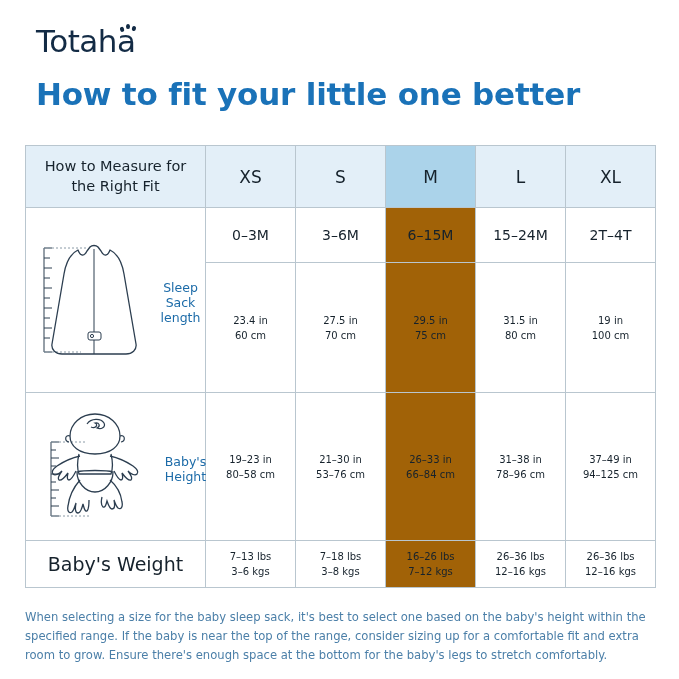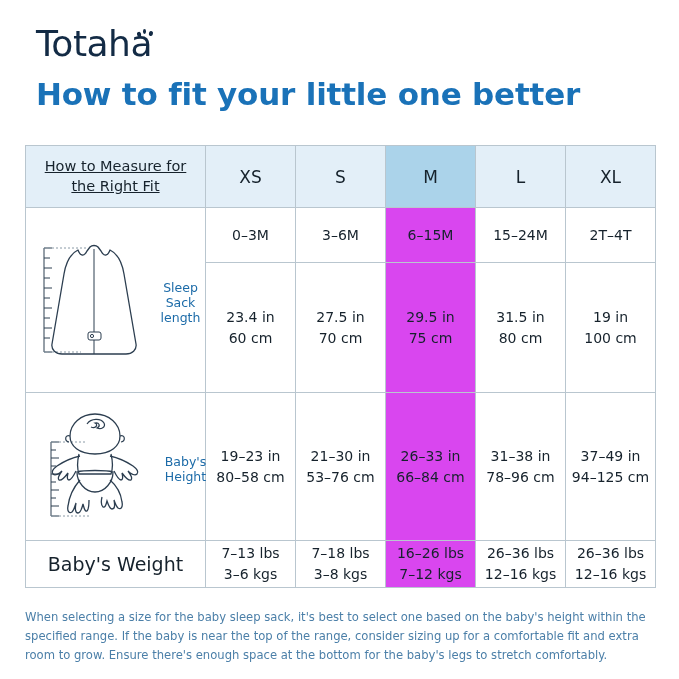--- a/index.html
+++ b/index.html
@@ -8,21 +8,21 @@
     width: 679px; height: 679px;
     background: #ffffff;
     font-family: "Liberation Sans", sans-serif;
     overflow: hidden;
   }
   .page { position: relative; width: 679px; height: 679px; }
 
   
   .brand {
     position: absolute; left: 36px; top: 26px;
-    font-size: 36px; font-weight: 400; letter-spacing: -0.5px;
+    font-size: 31px; font-weight: 400; letter-spacing: -0.5px;
     color: #132b45;
     font-family: "DejaVu Sans", sans-serif;
     display: flex; align-items: flex-end;
   }
   .brand .word { line-height: 1; }
   .brand .toes { position: relative; width: 0; height: 0; }
   .toe {
     position: absolute; background: #132b45; border-radius: 50%;
   }
   .toe.t1 { width: 3.5px; height: 4.5px; left: -15px; top: -30px; transform: rotate(-18deg); }
@@ -58,26 +58,25 @@
   thead th {
     background: #e3eff8;
     height: 62px;
     font-size: 17px;
   }
   thead th.label {
     font-size: 14.5px;
     line-height: 1.35;
     color: #16222c;
     padding: 0 14px;
-    text-decoration: underline;
   }
   thead th.hl { background: #abd3ea; }
 
-  td.size-val { font-size: 14px; line-height: 1.5; }
-  td.hl { background: #d946ef; }
+  td.size-val { font-size: 10px; line-height: 1.5; }
+  td.hl { background: #a16207; }
 
   tr.age td { height: 55px; font-size: 14px; }
   tr.len td.size-val { height: 130px; }
   tr.hgt td.size-val { height: 148px; }
   tr.wgt td.size-val { height: 47px; }
 
   
   td.illus {
     padding: 6px 0 8px 0;
     vertical-align: middle;

